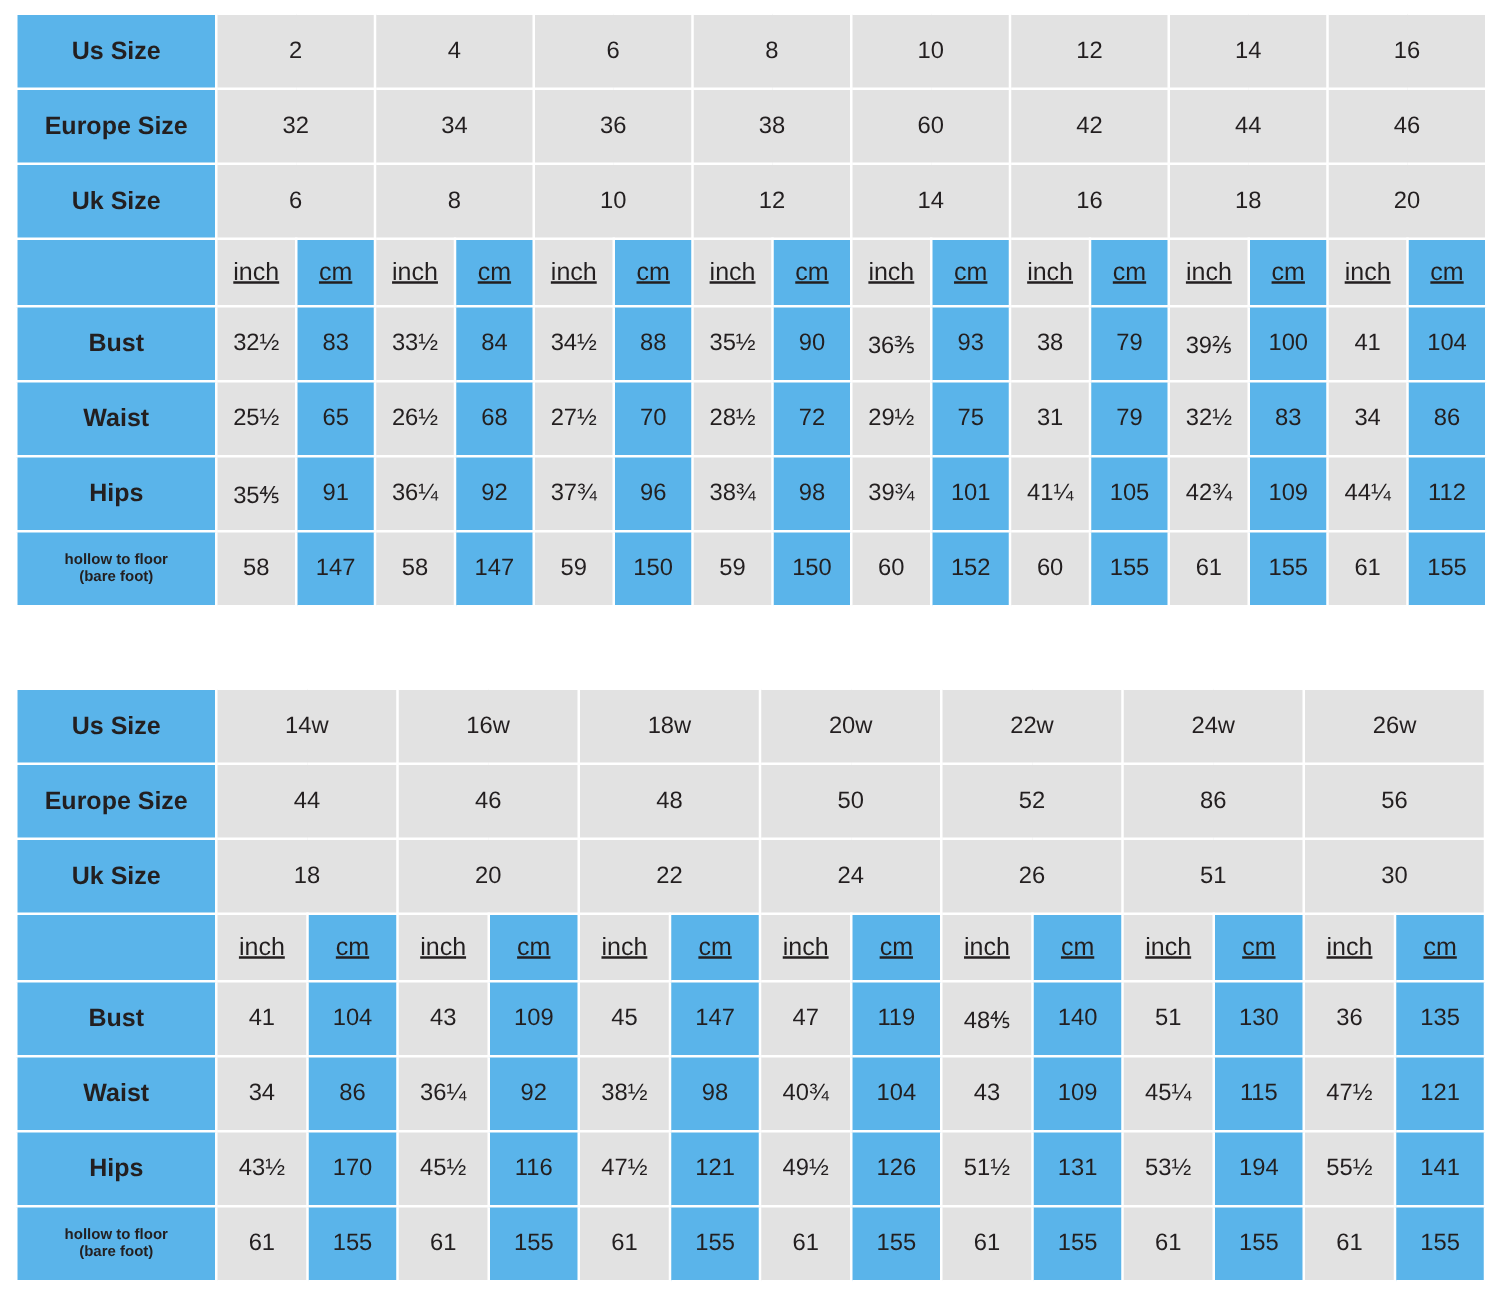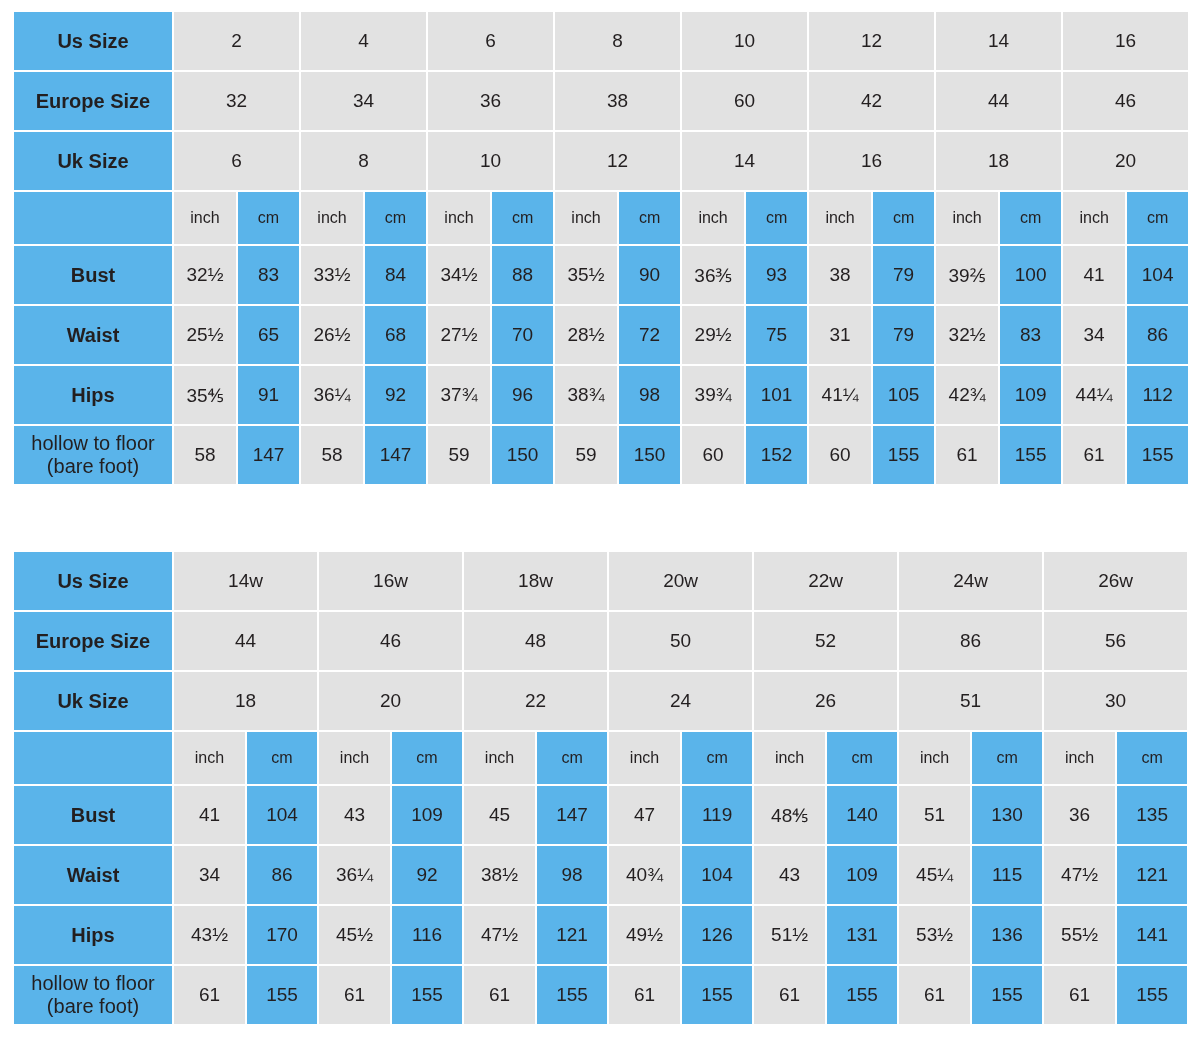--- a/index.html
+++ b/index.html
@@ -38,31 +38,32 @@
     height: 58px;
     white-space: nowrap;
   }
   table.size-chart td.lbl {
     background: #5ab4ea;
     font-weight: bold;
     font-size: 20px;
     color: #231f20;
   }
   table.size-chart td.lbl.small {
-    font-size: 20px;
-    font-weight: normal;
+    font-size: 12px;
+    font-weight: bold;
     line-height: 1.15;
     white-space: normal;
   }
   table.size-chart td.cm {
     background: #5ab4ea;
   }
   table.size-chart td.unit {
-    font-size: 16px;
+    font-size: 20px;
     height: 52px;
+    text-decoration: underline;
   }
   table.size-chart tr.units td {
     height: 52px;
   }
   table.size-chart td.blank {
     background: #5ab4ea;
   }
   .gap {
     height: 64px;
   }
@@ -342,21 +343,21 @@
         <td class="cm">170</td>
         <td>45½</td>
         <td class="cm">116</td>
         <td>47½</td>
         <td class="cm">121</td>
         <td>49½</td>
         <td class="cm">126</td>
         <td>51½</td>
         <td class="cm">131</td>
         <td>53½</td>
-        <td class="cm">136</td>
+        <td class="cm">194</td>
         <td>55½</td>
         <td class="cm">141</td>
       </tr>
 
       <tr>
         <td class="lbl small">
           <span>hollow to floor</span><br>
           <span>(bare foot)</span>
         </td>
         <td>61</td>

